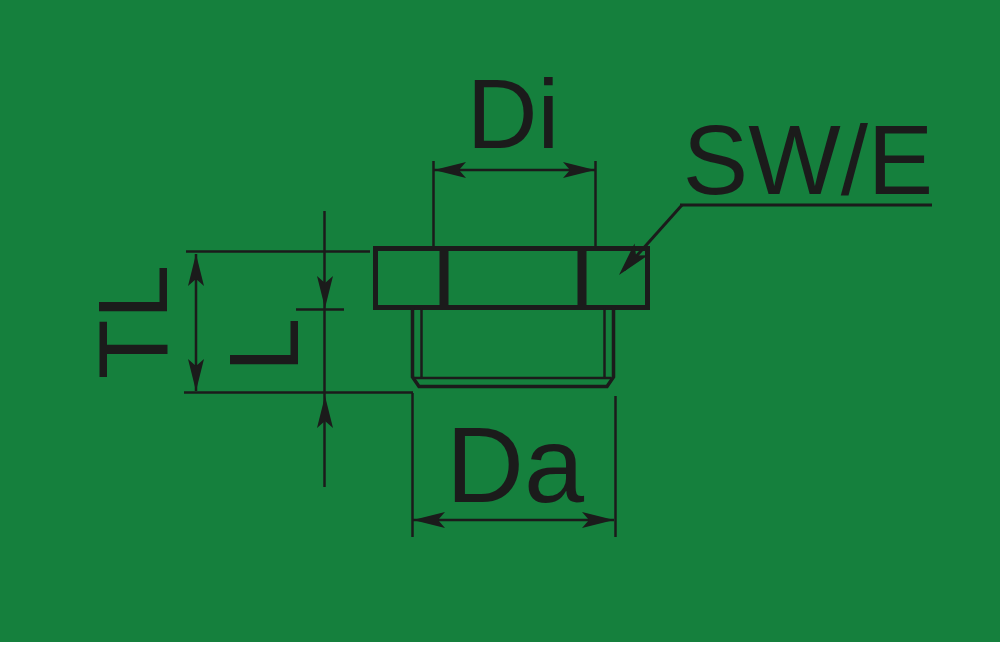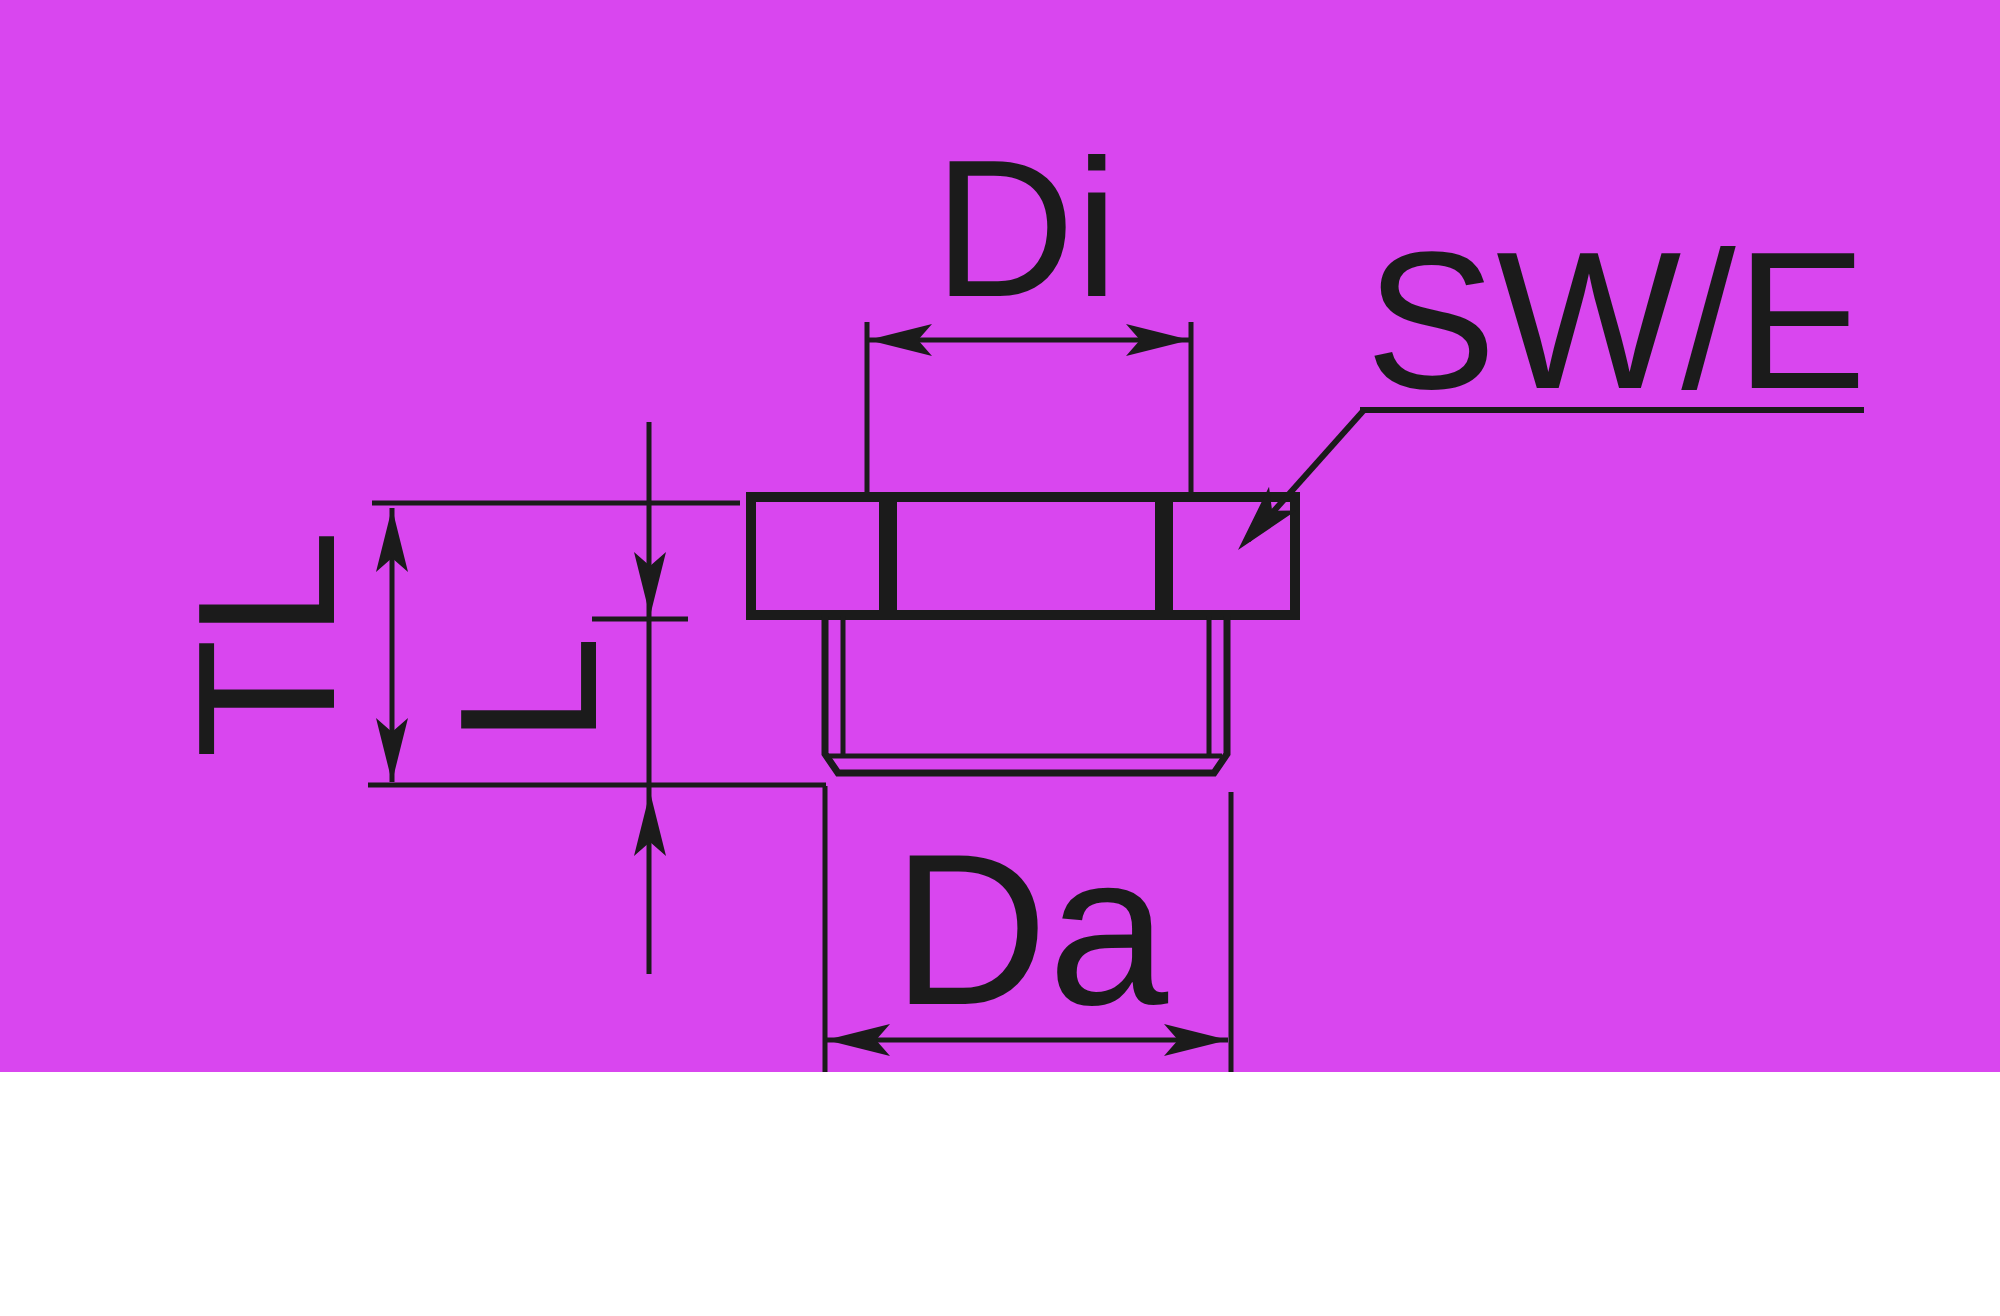--- a/index.html
+++ b/index.html
@@ -3,22 +3,22 @@
 <meta charset="utf-8">
 <style>
   html, body {
     margin: 0;
     padding: 0;
     background: #ffffff;
   }
   .canvas {
     position: relative;
     width: 1000px;
-    height: 536px;
-    background: #d946ef;
+    height: 642px;
+    background: #15803d;
     overflow: hidden;
   }
   svg { display: block; }
   .ln {
     stroke: #1b1b1b;
     fill: none;
     stroke-linecap: butt;
   }
   .fill {
     fill: #1b1b1b;

